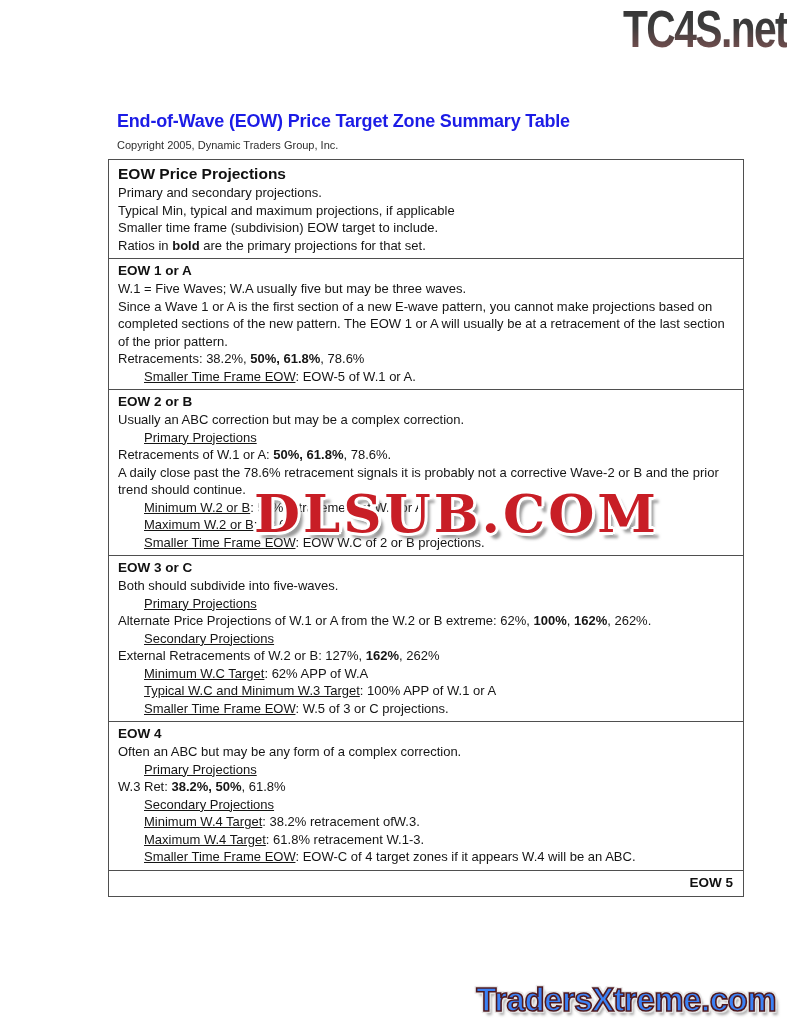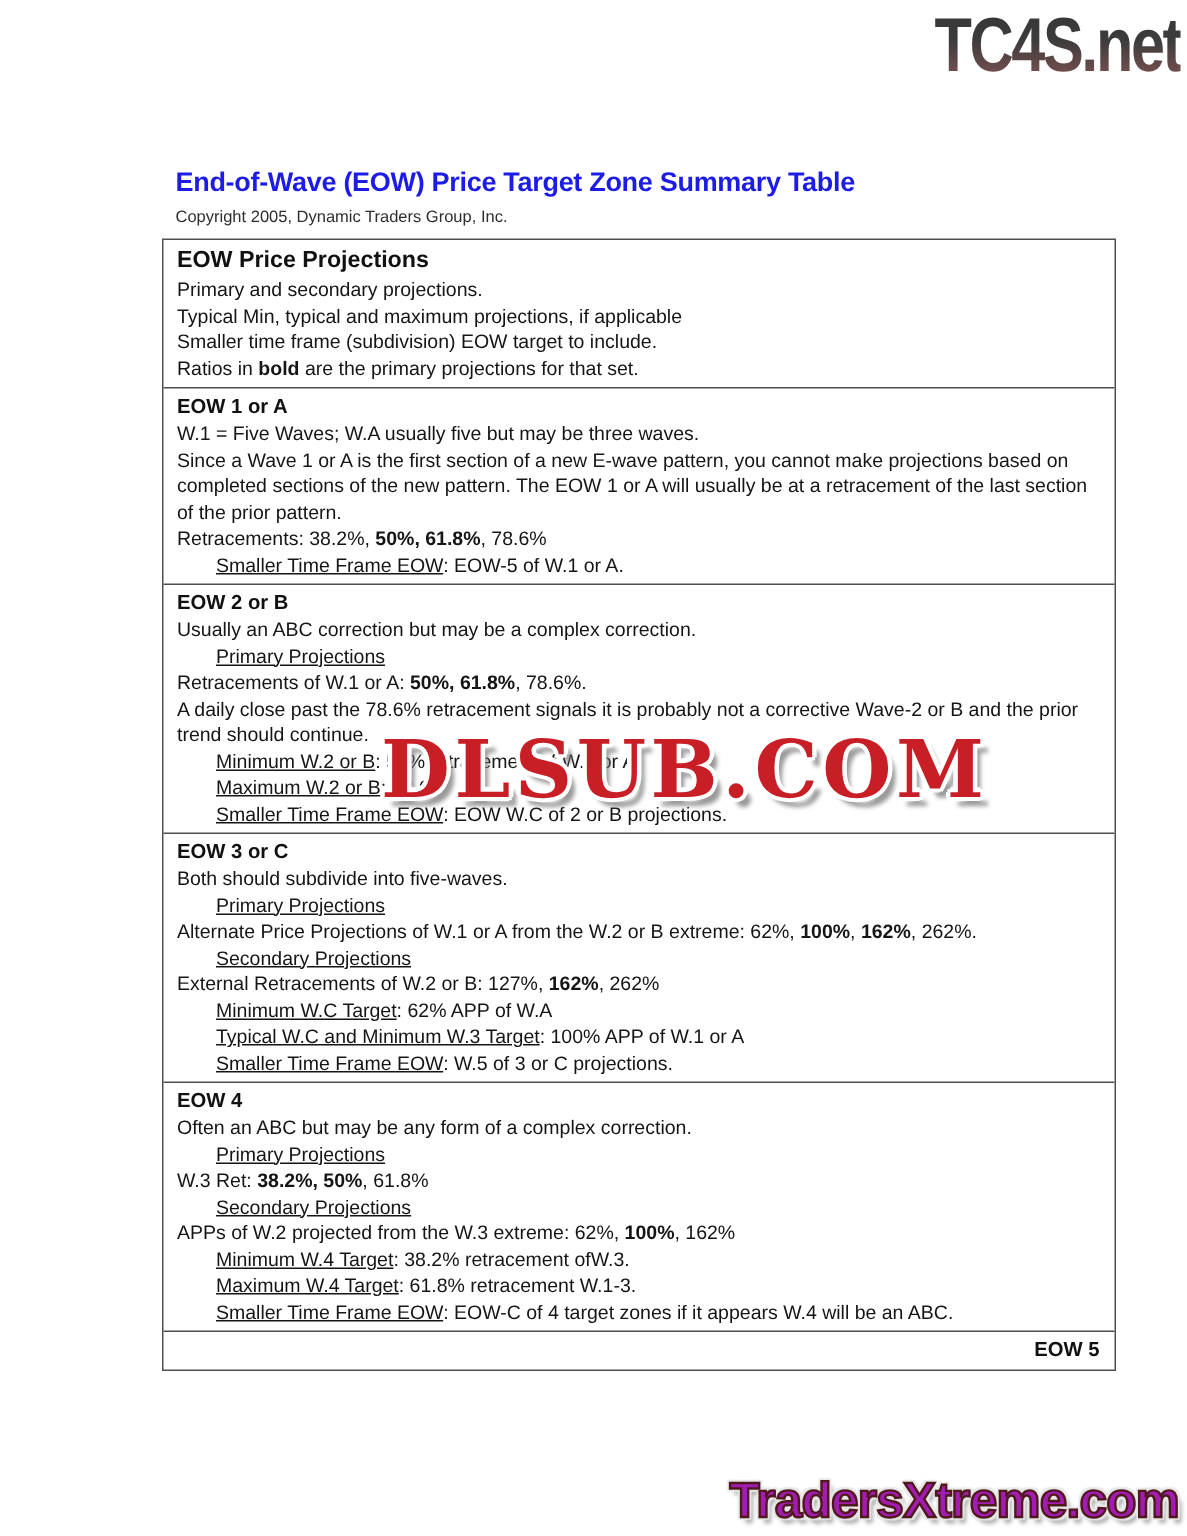--- a/index.html
+++ b/index.html
@@ -56,23 +56,23 @@
       -2px -2px 0 #ffffff, 2px -2px 0 #ffffff,
       -2px  2px 0 #ffffff, 2px  2px 0 #ffffff,
       -3px  0   0 #ffffff, 3px  0   0 #ffffff,
        0   -3px 0 #ffffff, 0    3px 0 #ffffff,
        5px  6px 3px rgba(120,120,120,0.75);
     z-index: 5; white-space: nowrap;
   }
 
   
   .footer-logo {
-    position: absolute; top: 981px; right: 5px;
+    position: absolute; top: 981px; right: 15px;
     font-size: 33px; font-weight: bold; letter-spacing: -0.5px;
-    color: #a21caf;
+    color: #3b82f6;
     -webkit-text-stroke: 1.6px #4f181d;
     text-shadow:
       -2px -2px 1px #e6e6e6, 2px -2px 1px #e6e6e6,
       -2px  2px 1px #e6e6e6, 2px  2px 1px #e6e6e6,
        3px  4px 3px rgba(140,140,140,0.8);
     white-space: nowrap;
   }
 </style>
 </head>
 <body>
@@ -120,21 +120,20 @@
         <div class="text-line"><span class="u">Minimum W.C Target</span><span>: 62% APP of W.A</span></div>
         <div class="text-line"><span class="u">Typical W.C and Minimum W.3 Target</span><span>: 100% APP of W.1 or A</span></div>
         <div class="text-line"><span class="u">Smaller Time Frame EOW</span><span>: W.5 of 3 or C projections.</span></div>
       </div>
       <div class="section">
         <div class="section-heading">EOW 4</div>
         <div class="text-line"><span>Often an ABC but may be any form of a complex correction.</span></div>
         <div class="text-line"><span class="u">Primary Projections</span></div>
         <div class="text-line"><span>W.3 Ret: </span><span class="b">38.2%, 50%</span><span>, 61.8%</span></div>
         <div class="text-line"><span class="u">Secondary Projections</span></div>
-        <div class="text-line"><span>APPs of W.2 projected from the W.3 extreme: 62%, </span><span class="b">100%</span><span>, 162%</span></div>
         <div class="text-line"><span class="u">Minimum W.4 Target</span><span>: 38.2% retracement ofW.3.</span></div>
         <div class="text-line"><span class="u">Maximum W.4 Target</span><span>: 61.8% retracement W.1-3.</span></div>
         <div class="text-line"><span class="u">Smaller Time Frame EOW</span><span>: EOW-C of 4 target zones if it appears W.4 will be an ABC.</span></div>
       </div>
       <div class="section">
         <div class="section-heading">EOW 5</div>
       </div>
     </div>
 
   <div class="watermark">DLSUB.COM</div>

